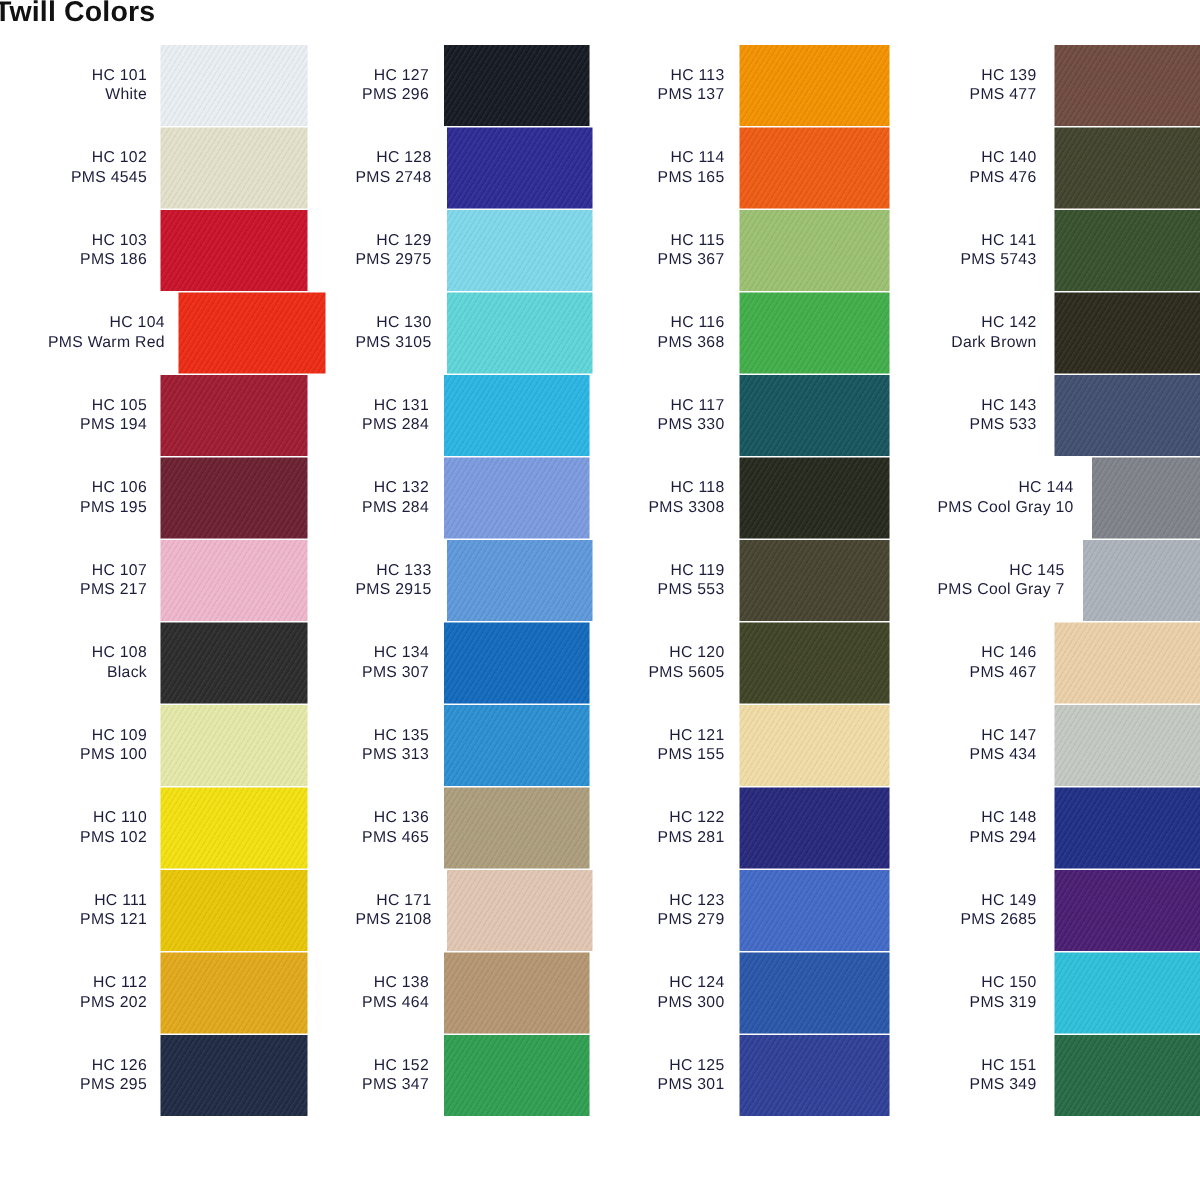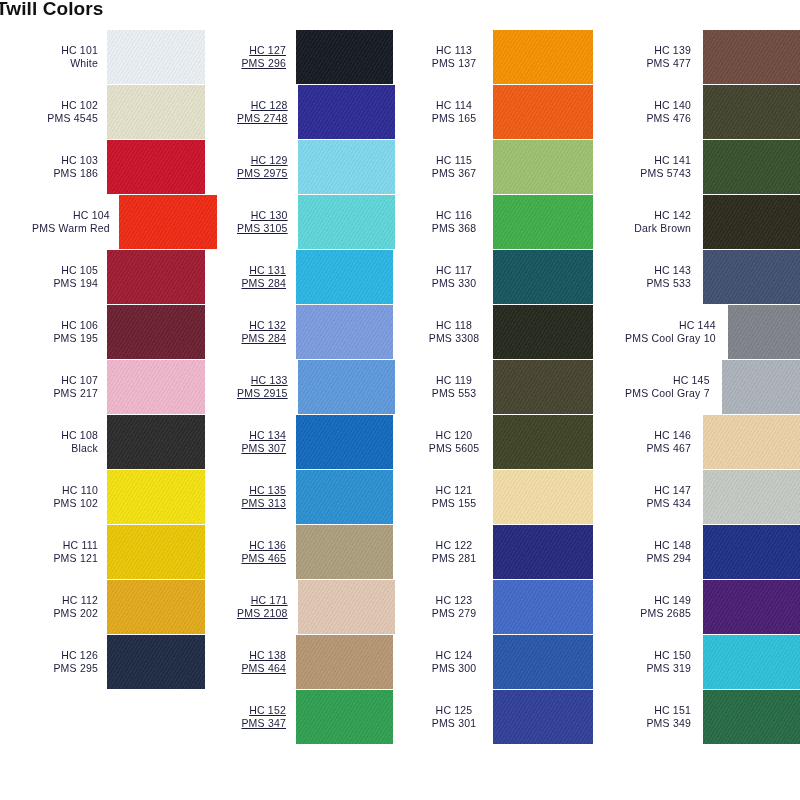--- a/index.html
+++ b/index.html
@@ -81,22 +81,22 @@
         rgba(255,255,255,0.02) 2px,
         rgba(255,255,255,0.02) 3px
       );
   }
   .col-0 .swatch-chip { flex-basis: 98px; width: 98px; }
   .col-1 .swatch-chip { flex-basis: 97px; width: 97px; }
   .col-2 .swatch-chip { flex-basis: 100px; width: 100px; }
   .col-3 .swatch-chip { flex-basis: 97px; width: 97px; }
 
   .col-0 .swatch-label { padding-right: 9px; }
-  .col-1 .swatch-label { padding-right: 10px; text-decoration: underline; }
-  .col-2 .swatch-label { padding-right: 10px; text-align: center; }
+  .col-1 .swatch-label { padding-right: 10px; }
+  .col-2 .swatch-label { padding-right: 10px; }
   .col-3 .swatch-label { padding-right: 12px; }
 </style>
 </head>
 <body>
 
 <div id="page-title">Twill Colors</div>
 
 <div id="swatch-grid">
     <div class="swatch-column col-0">
       <div class="swatch-row">
@@ -150,20 +150,27 @@
       </div>
       <div class="swatch-row">
         <div class="swatch-label">
           <span class="code">HC 108</span>
           <span class="pms">Black</span>
         </div>
         <div class="swatch-chip" style="background-color: rgb(43, 43, 43);"></div>
       </div>
       <div class="swatch-row">
         <div class="swatch-label">
+          <span class="code">HC 109</span>
+          <span class="pms">PMS 100</span>
+        </div>
+        <div class="swatch-chip" style="background-color: rgb(228, 232, 168);"></div>
+      </div>
+      <div class="swatch-row">
+        <div class="swatch-label">
           <span class="code">HC 110</span>
           <span class="pms">PMS 102</span>
         </div>
         <div class="swatch-chip" style="background-color: rgb(242, 224, 16);"></div>
       </div>
       <div class="swatch-row">
         <div class="swatch-label">
           <span class="code">HC 111</span>
           <span class="pms">PMS 121</span>
         </div>

